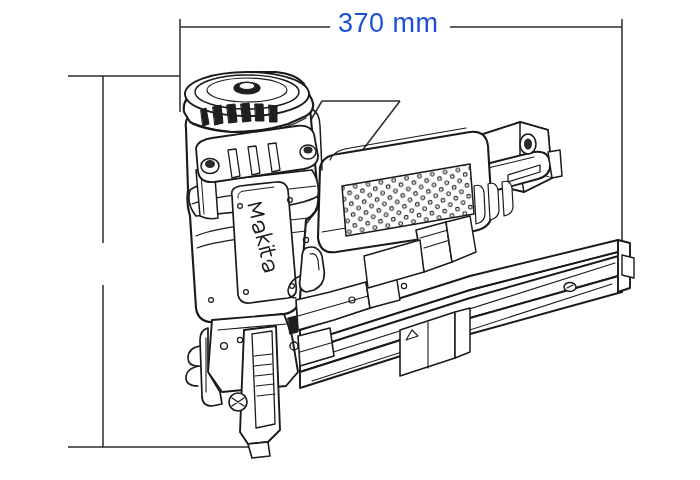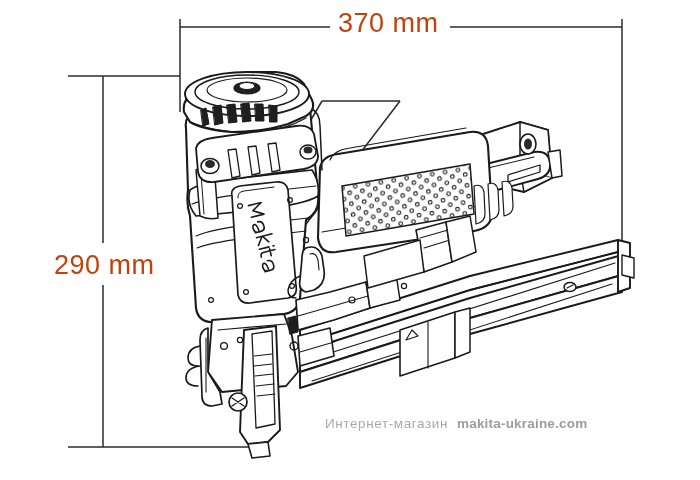--- a/index.html
+++ b/index.html
@@ -17,21 +17,21 @@
   }
   #drawing {
     position: absolute;
     left: 0;
     top: 0;
     width: 700px;
     height: 480px;
   }
   .dim-label {
     position: absolute;
-    color: #c2410c;
+    color: #1d4ed8;
     font-family: "Liberation Sans", sans-serif;
     font-size: 27px;
     font-weight: 400;
     letter-spacing: 0.5px;
     white-space: nowrap;
     background: #ffffff;
     line-height: 1;
   }
   #label-370 { left: 330px; top: 10px; padding: 0 8px; }
   #label-87  { left: 332px; top: 58px; padding: 0 8px; }
@@ -261,19 +261,15 @@
         <path d="M424 248 L450 240" stroke-width="1.1"></path>
         <path d="M446 222 L470 216 L476 252 L452 262 Z" fill="#ffffff" stroke-width="1.5"></path>
         <path d="M364 256 L420 240 L424 272 L368 288 Z" fill="#ffffff" stroke-width="1.5"></path>
       </g>
     </g>
   </svg>
 
   <div class="dim-label" id="label-370">370 mm</div>
 
 
-  <div class="dim-label" id="label-290">290 mm</div>
-
-  <div id="watermark">
-    <span>Интернет-магазин</span><span class="wm-strong">makita-ukraine.com</span>
-  </div>
+
 
 </div>
 
 </body></html>

